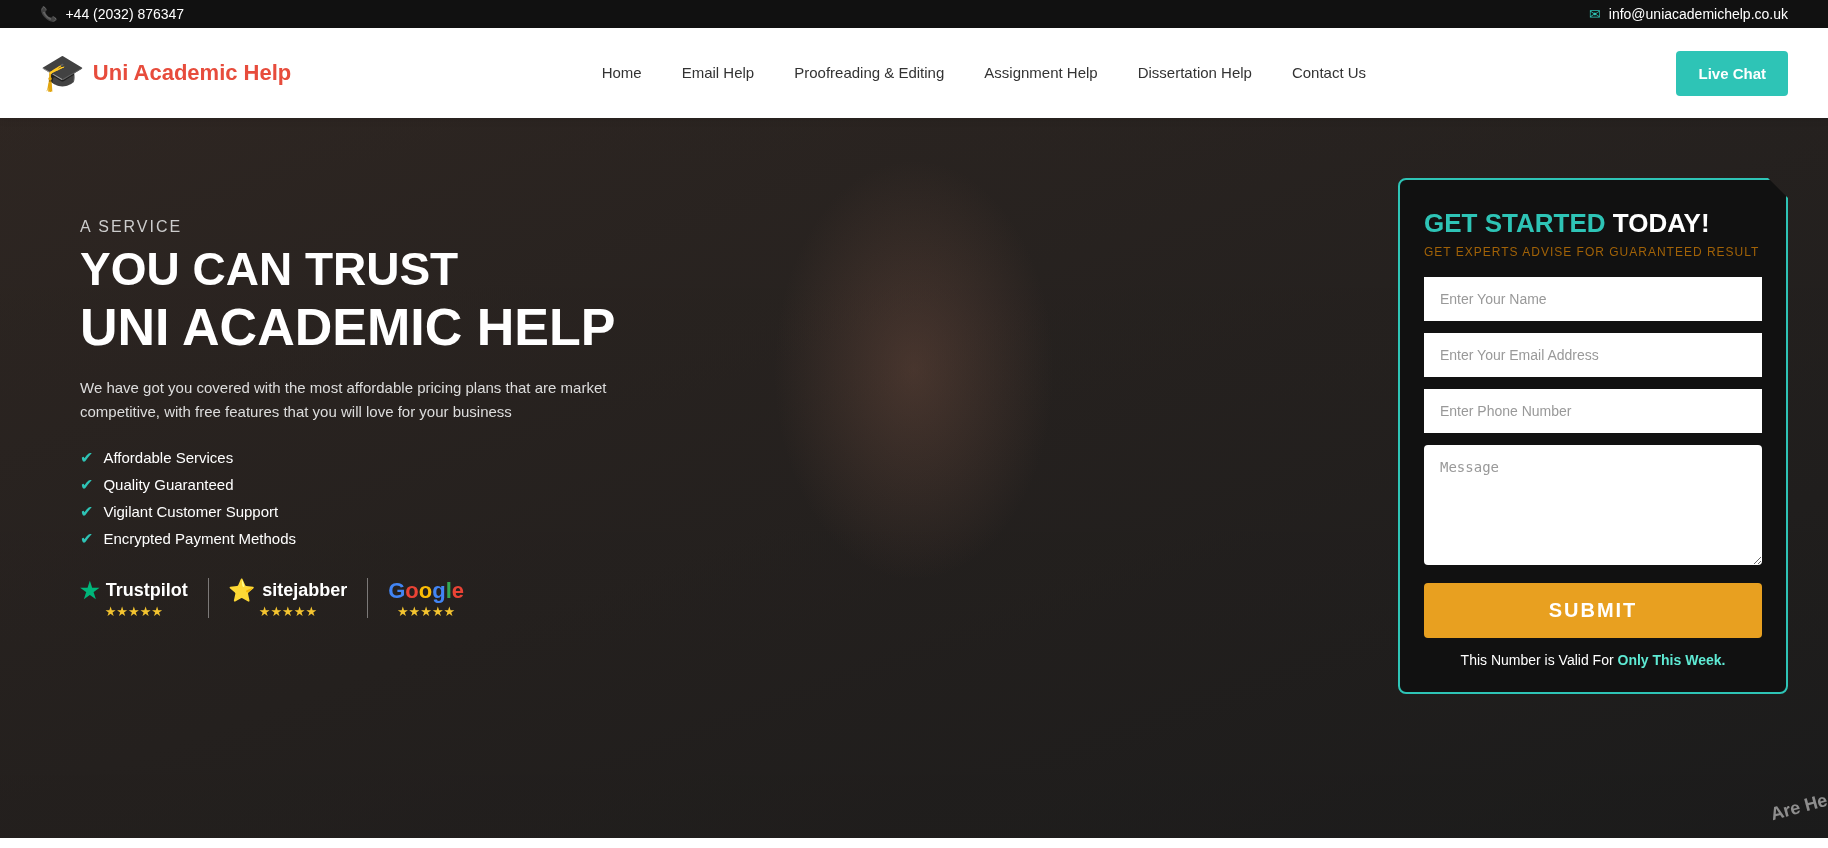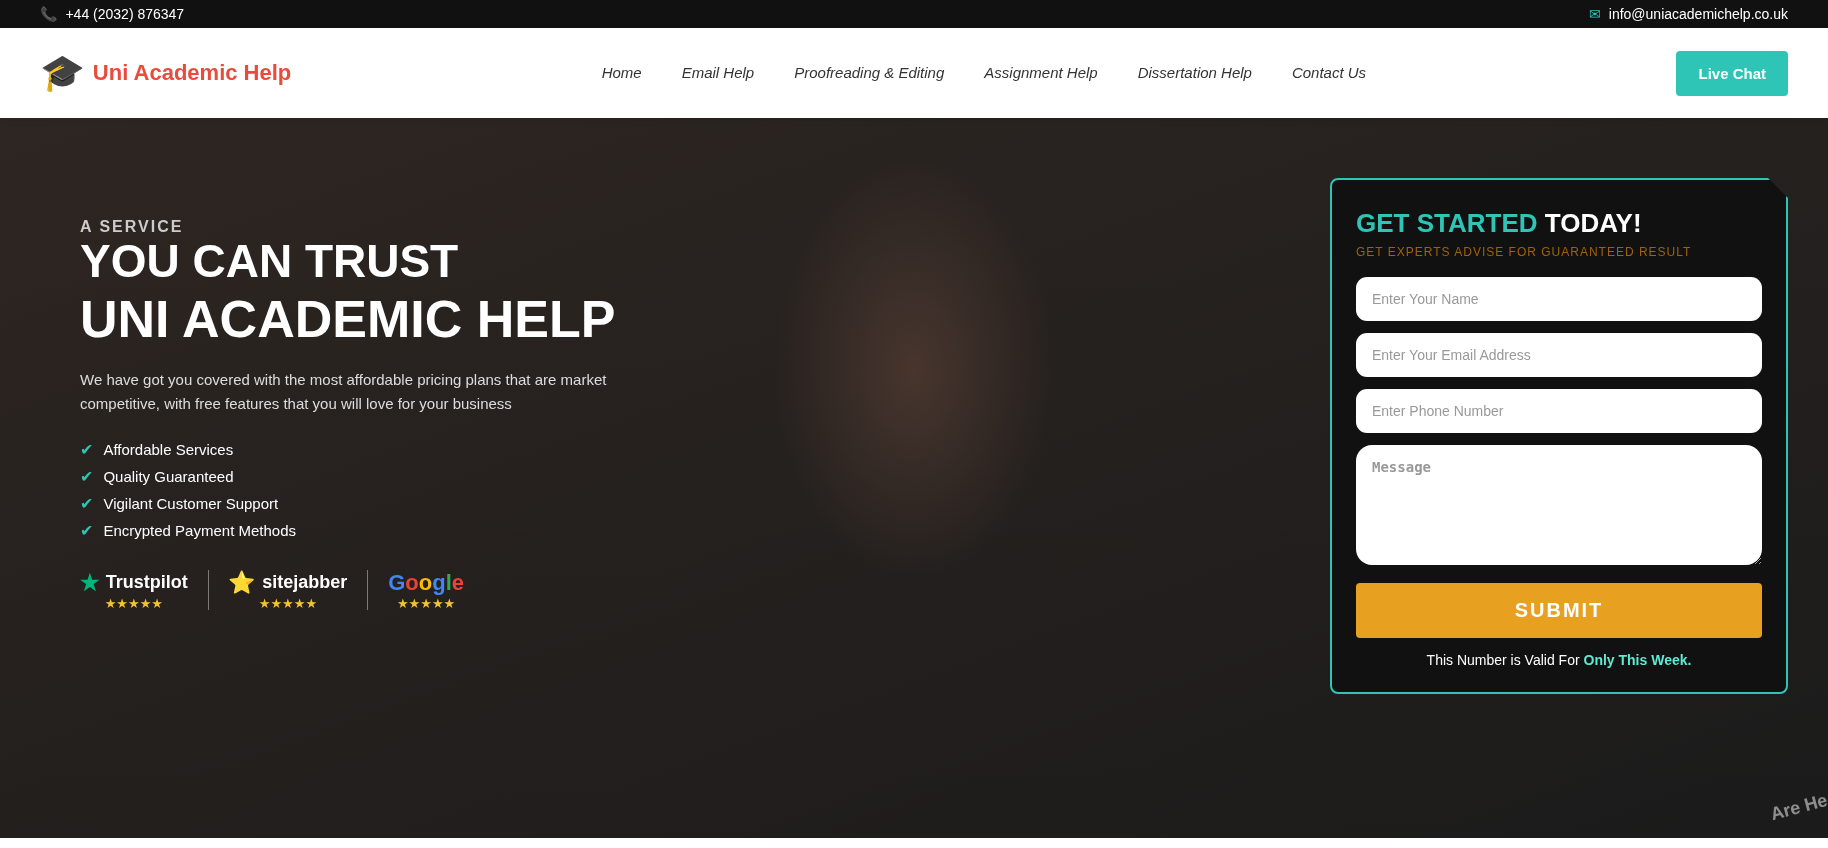--- a/index.html
+++ b/index.html
@@ -47,21 +47,20 @@
     .logo-text {
       color: #e74c3c;
       font-size: 22px;
       font-weight: 700;
     }
     .nav-links {
       display: flex;
       align-items: flex-end;
       gap: 40px;
       list-style: none;
-      font-style: italic;
     }
     .nav-links a {
       text-decoration: none;
       color: #333;
       font-size: 15px;
       font-weight: 500;
     }
     .live-chat-btn {
       background: #2ec4b6;
       color: #fff;
@@ -108,23 +107,24 @@
       align-items: flex-start;
     }
 
     .hero-left {
       flex: 1;
       color: #fff;
       padding-top: 40px;
     }
     .hero-left .a-service {
       font-size: 16px;
-      font-weight: 700;
+      font-weight: 400;
       letter-spacing: 2px;
       color: #ccc;
+      margin-bottom: 8px;
     }
     .hero-left .you-can-trust {
       font-size: 46px;
       font-weight: 700;
       line-height: 1.1;
       margin-bottom: 4px;
     }
     .hero-left .uni-academic {
       font-size: 52px;
       font-weight: 900;
@@ -211,21 +211,21 @@
       padding: 16px 28px;
       font-size: 15px;
       font-weight: 700;
       cursor: pointer;
       border-radius: 4px;
       letter-spacing: 1px;
     }
 
     
     .form-card {
-      width: 458px;
+      width: 390px;
       flex-shrink: 0;
       background: #111;
       border: 2px solid #2ec4b6;
       border-radius: 8px;
       padding: 28px 24px 24px;
       clip-path: polygon(0 0, calc(100% - 20px) 0, 100% 20px, 100% 100%, 0 100%);
     }
     .form-title-row {
       margin-bottom: 6px;
     }
@@ -240,41 +240,40 @@
       color: #a16207;
       font-size: 12px;
       font-weight: 400;
       letter-spacing: 1px;
       margin-bottom: 18px;
     }
     .form-input {
       width: 100%;
       background: #fff;
       border: none;
-      border-radius: 11px;
+      border-radius: 0;
       padding: 14px 16px;
       font-size: 14px;
       color: #15803d;
       margin-bottom: 12px;
       outline: none;
     }
     .form-input::placeholder { color: #999; }
     .form-textarea {
       width: 100%;
       background: #fff;
       border: none;
-      border-radius: 16px;
+      border-radius: 4px;
       padding: 14px 16px;
       font-size: 14px;
       color: #333;
       margin-bottom: 14px;
       outline: none;
       height: 120px;
       resize: vertical;
-      font-weight: bold;
     }
     .form-textarea::placeholder { color: #999; }
     .submit-btn {
       width: 100%;
       background: #e8a020;
       color: #fff;
       border: none;
       padding: 16px;
       font-size: 20px;
       font-weight: 700;

